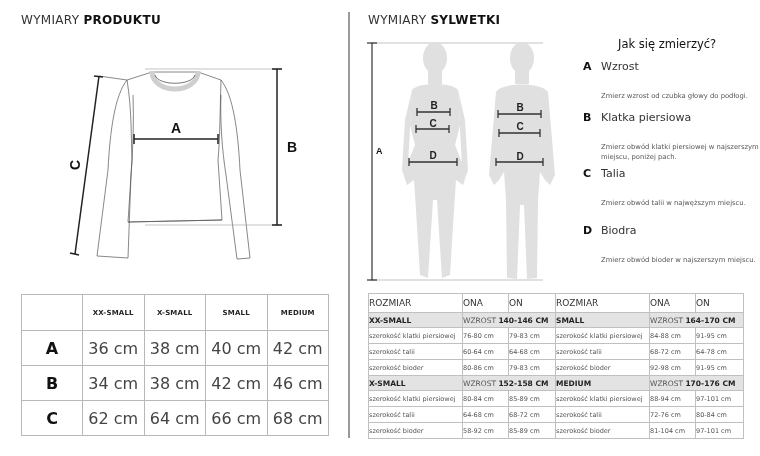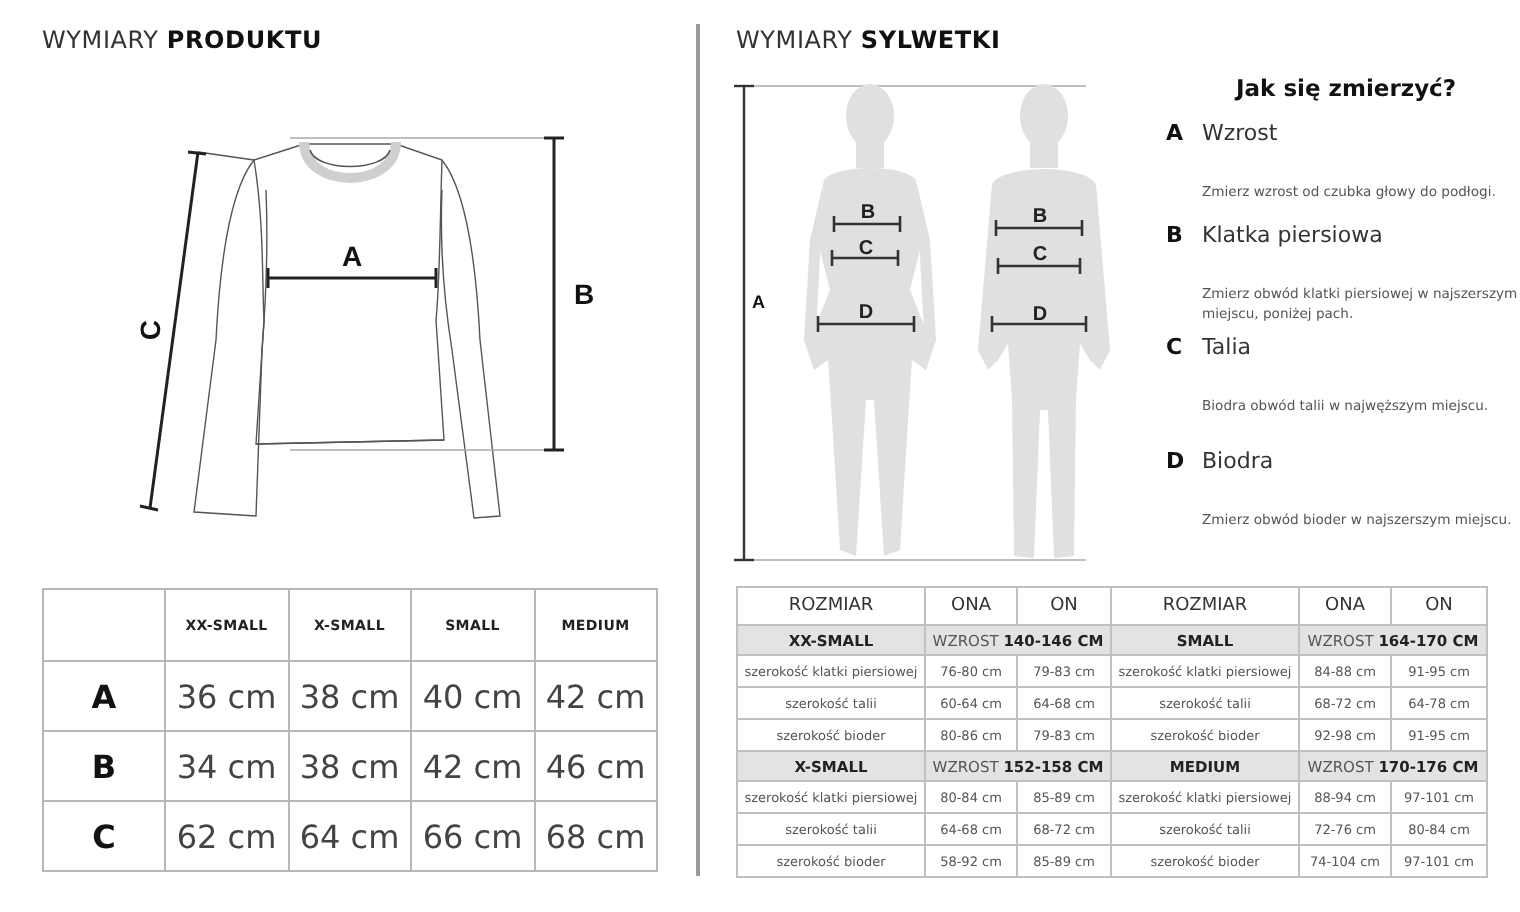--- a/index.html
+++ b/index.html
@@ -19,29 +19,29 @@
   .ptable td, .ptable th { border: 1px solid #b8b8b8; text-align: center; }
   .ptable th { height: 36px; font-size: 7px; font-weight: 700; letter-spacing: 0.2px; color: #222; }
   .ptable td { height: 35px; font-size: 16px; color: #444; }
   .ptable .rowlab { width: 61px; font-size: 16px; font-weight: 700; color: #111; }
   .ptable .sizecol { width: 61.5px; }
 
   
   .sil-svg { position: absolute; left: 360px; top: 38px; }
 
   
-  .howto-title { position: absolute; left: 618px; top: 37px; font-size: 11.5px; font-weight: 700; color: #111; text-align: right; }
+  .howto-title { position: absolute; left: 618px; top: 37px; font-size: 11.5px; font-weight: 400; color: #111; text-align: right; }
   .howto-item { position: absolute; left: 583px; width: 175px; }
   .howto-letter { position: absolute; left: 0; top: 0; font-size: 11px; font-weight: 700; color: #111; }
   .howto-name { position: absolute; left: 18px; top: 0; font-size: 11px; color: #333; }
   .howto-desc { position: absolute; left: 18px; top: 31px; width: 160px; font-size: 6.8px; line-height: 10px; color: #555; }
 
   
   .btable { position: absolute; left: 368px; top: 293px; border-collapse: collapse; }
-  .btable td { border: 1px solid #c0c0c0; text-align: center; font-size: 6.5px; color: #555; height: 16px; }
+  .btable td { border: 1px solid #c0c0c0; text-align: left; font-size: 6.5px; color: #555; height: 16px; }
   .btable .hdr td { font-size: 9px; color: #333; height: 19px; }
   .btable .size-row td { background: #e3e3e3; height: 15px; font-size: 7.5px; color: #555; }
   .btable .size-row .sname { font-weight: 700; color: #222; }
   .btable .size-row b { font-weight: 700; color: #222; }
   .btable .c-label { width: 94px; }
   .btable .c-ona { width: 46px; }
   .btable .c-on { width: 47px; }
   .btable .c-label2 { width: 94px; }
   .btable .c-ona2 { width: 46px; }
   .btable .c-on2 { width: 48px; }
@@ -203,21 +203,21 @@
   <div class="howto-desc">Zmierz wzrost od czubka głowy do podłogi.</div>
 </div>
 <div class="howto-item" style="top:111px;">
   <span class="howto-letter">B</span>
   <span class="howto-name">Klatka piersiowa</span>
   <div class="howto-desc">Zmierz obwód klatki piersiowej w najszerszym miejscu, poniżej pach.</div>
 </div>
 <div class="howto-item" style="top:167px;">
   <span class="howto-letter">C</span>
   <span class="howto-name">Talia</span>
-  <div class="howto-desc">Biodra obwód talii w najwęższym miejscu.</div>
+  <div class="howto-desc">Zmierz obwód talii w najwęższym miejscu.</div>
 </div>
 <div class="howto-item" style="top:224px;">
   <span class="howto-letter">D</span>
   <span class="howto-name">Biodra</span>
   <div class="howto-desc">Zmierz obwód bioder w najszerszym miejscu.</div>
 </div>
 
 <table class="btable">
   <tbody>
       <tr class="hdr">
@@ -280,17 +280,17 @@
     <td>68-72 cm</td>
     <td>szerokość talii</td>
     <td>72-76 cm</td>
     <td>80-84 cm</td>
   </tr>
   <tr>
     <td>szerokość bioder</td>
     <td>58-92 cm</td>
     <td>85-89 cm</td>
     <td>szerokość bioder</td>
-    <td>74-104 cm</td>
+    <td>81-104 cm</td>
     <td>97-101 cm</td>
   </tr>
 </tbody>
   </table>
 
 </body></html>

